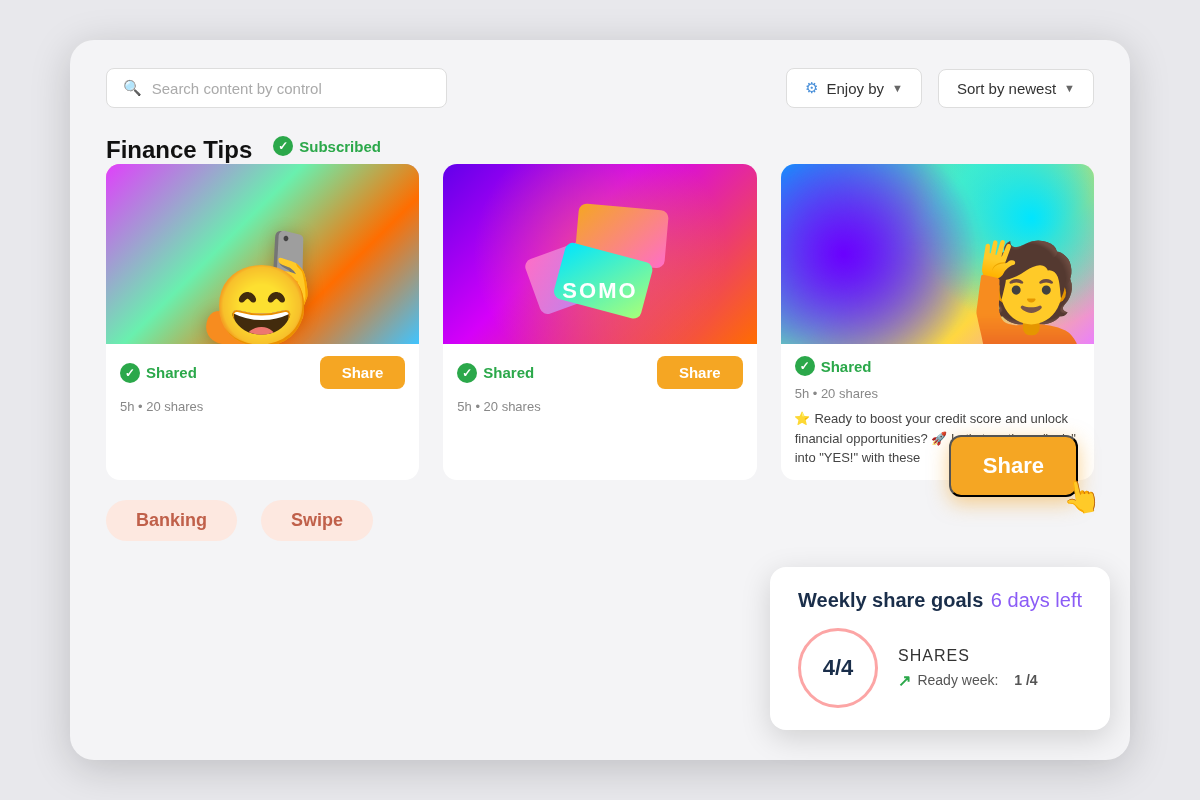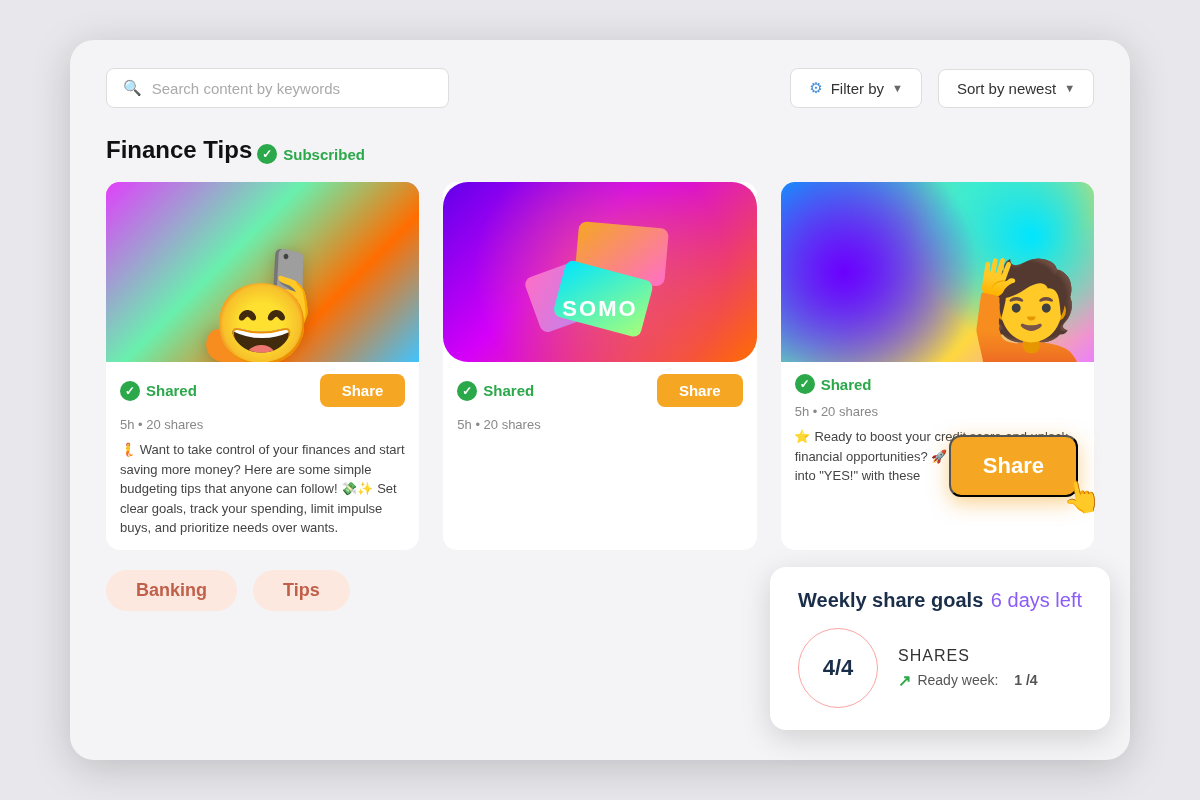--- a/index.html
+++ b/index.html
@@ -75,23 +75,22 @@
     }
 
     .chevron {
       font-size: 11px;
       color: #666;
     }
 
     
     .section-header {
       display: flex;
-      align-items: flex-end;
-      gap: 5px;
-      margin-bottom: 18px;
+      align-items: flex-start;
+      gap: 21px;
     }
 
     .section-title {
       font-size: 24px;
       font-weight: 800;
       color: #111;
     }
 
     .subscribed-badge {
       display: flex;
@@ -153,21 +152,20 @@
       font-size: 80px;
       bottom: -10px;
       left: 50%;
       transform: translateX(-50%);
     }
 
     .img-2 {
       background: linear-gradient(135deg, #6a00ff 0%, #ff6ec7 50%, #ff9a00 100%);
       position: relative;
       overflow: hidden;
-      border-radius: 25px;
     }
     .img-2::before {
       content: '';
       position: absolute;
       inset: 0;
       background: radial-gradient(circle at 50% 50%, rgba(255,180,0,0.4) 0%, transparent 70%);
     }
     .img-2-text {
       position: absolute;
       bottom: 40px;
@@ -233,21 +231,21 @@
 
     .card-text {
       font-size: 13px;
       color: #444;
       line-height: 1.5;
     }
 
     
     .tags-row {
       display: flex;
-      gap: 16px;
+      gap: 24px;
       margin-top: 10px;
       text-align: right;
     }
 
     .tag {
       background: #fde8e0;
       color: #c0604a;
       border-radius: 30px;
       padding: 10px 30px;
       font-size: 18px;
@@ -313,21 +311,21 @@
     .goals-body {
       display: flex;
       align-items: center;
       gap: 20px;
     }
 
     .circle-progress {
       width: 80px;
       height: 80px;
       border-radius: 50%;
-      border: 1px solid #fca5a5;
+      border: 3px solid #fca5a5;
       display: flex;
       align-items: center;
       justify-content: center;
       font-size: 22px;
       font-weight: 800;
       color: #1a2e4a;
       flex-shrink: 0;
     }
 
     .goals-info .shares-label {
@@ -382,26 +380,26 @@
     }
   </style>
 </head>
 <body>
 
 <div class="main-card">
 
   <div class="top-bar">
     <div class="search-box">
       <span class="search-icon">🔍</span>
-      <span class="search-placeholder">Search content by keywords</span>
+      <span class="search-placeholder">Search content by control</span>
     </div>
     <div class="spacer"></div>
     <button class="filter-btn">
       <span class="funnel-icon">⚙</span>
-      <span>Filter by</span>
+      <span>Enjoy by</span>
       <span class="chevron">▼</span>
     </button>
     <button class="sort-btn">
       <span>Sort by newest</span>
       <span class="chevron">▼</span>
     </button>
   </div>
 
   <div class="section-header">
     <span class="section-title">Finance Tips</span>
@@ -423,21 +421,20 @@
       </div>
       <div class="card-bottom">
         <div class="card-status-row">
           <div class="shared-label">
             <div class="check-circle">✓</div>
             <span>Shared</span>
           </div>
           <button class="share-btn">Share</button>
         </div>
         <div class="card-meta">5h  •  20 shares</div>
-        <div class="card-text">🧜 Want to take control of your finances and start saving more money? Here are some simple budgeting tips that anyone can follow! 💸✨ Set clear goals, track your spending, limit impulse buys, and prioritize needs over wants.</div>
       </div>
     </div>
 
     <div class="content-card">
       <div class="card-image img-2" style="height:180px; position:relative; background: linear-gradient(135deg, #6200ea 0%, #d500f9 40%, #ff6d00 100%);">
         <div class="credit-cards-container">
           <div class="cc-card cc1"></div>
           <div class="cc-card cc2"></div>
           <div class="cc-card cc3"></div>
         </div>
@@ -470,21 +467,21 @@
         </div>
         <div class="card-meta">5h  •  20 shares</div>
         <div class="card-text">⭐ Ready to boost your credit score and unlock financial opportunities? 🚀 Let's turn those "no's" into "YES!" with these</div>
       </div>
     </div>
 
   </div>
 
   <div class="tags-row">
     <div class="tag">Banking</div>
-    <div class="tag">Tips</div>
+    <div class="tag">Swipe</div>
   </div>
 
   <button class="share-overlay">Share</button>
 
   <div class="cursor-hand">👆</div>
 
   <div class="goals-popup">
     <div class="goals-header">
       <span class="goals-title">Weekly share goals</span>
       <span class="days-left">6 days left</span>

